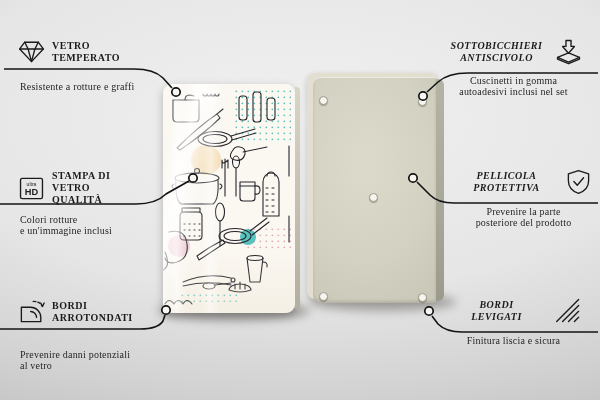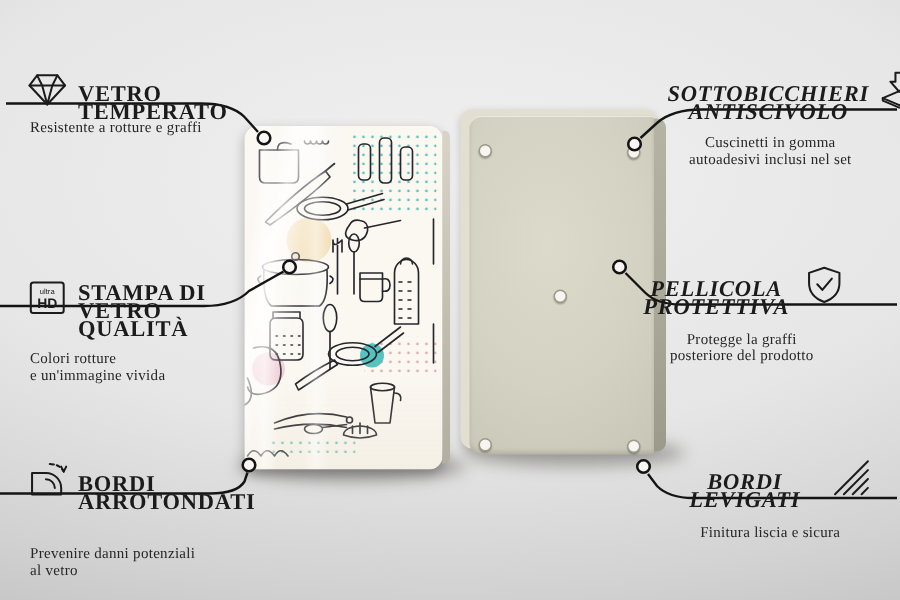--- a/index.html
+++ b/index.html
@@ -35,33 +35,33 @@
       linear-gradient(103deg, rgba(255,255,255,0) 10%, rgba(255,255,255,.78) 20%, rgba(255,255,255,.12) 33%, rgba(255,255,255,0) 40%),
       linear-gradient(90deg, rgba(255,255,255,0) 5%, rgba(255,255,255,.5) 10%, rgba(255,255,255,0) 17%, rgba(255,255,255,0) 29%, rgba(255,255,255,.42) 36%, rgba(255,255,255,0) 43%),
       linear-gradient(0deg, rgba(230,220,198,.30) 0%, rgba(230,220,198,0) 28%);}
   
   #lines{position:absolute; left:0; top:0; z-index:30; pointer-events:none;}
   
   .callout{position:absolute; z-index:40;}
   .head{display:flex; align-items:center;}
   .head .ic{flex:0 0 auto; width:27px; height:29px;text-decoration:underline;}
   .head .ic svg{display:block; width:27px; height:29px;}
-  .ttl{font-weight:700; font-size:15px; line-height:12px; letter-spacing:.5px;margin-top:20px; }
+  .ttl{font-weight:700; font-size:10px; line-height:12px; letter-spacing:.5px; }
   .left .ttl{margin-left:7px; text-align:left;}
   .right .ttl{margin-right:7px; text-align:center; flex:1;font-style:italic;}
   .sub{font-size:10px; line-height:10.5px; letter-spacing:.2px; color:#262626;}
   .left .sub{text-align:left; margin-left:2px;}
   .right .sub{text-align:center;}
   .tl{left:18px; top:37px; width:132px;}
   .ml{left:18px; top:170px; width:132px;}
   .bl{left:18px; top:297px; width:132px;}
   .tr{left:445px; top:37px; width:137px;}
-  .mr{left:426px; top:167px; width:137px;}
+  .mr{left:455px; top:167px; width:137px;}
   .br{left:445px; top:296px; width:137px;}
-  .tl .sub{margin-top:0;font-family:Liberation Serif, serif;} .ml .sub{margin-top:9px;} .bl .sub{margin-top:24px;}
+  .tl .sub{margin-top:16px;font-family:Liberation Serif, serif;} .ml .sub{margin-top:9px;} .bl .sub{margin-top:24px;}
   .tr .sub{margin-top:10px;} .mr .sub{margin-top:11px;} .br .sub{margin-top:11px;}
   .ic path, .ic rect, .ic circle, .ic line{stroke:#1b1b1b; fill:none; stroke-width:1.6; stroke-linecap:round; stroke-linejoin:round;}
   .ic text{fill:#1b1b1b; stroke:none; font-family:"Liberation Sans","DejaVu Sans",sans-serif;}
 </style>
 </head>
 <body>
 
 <div id="stage">
 
   <div class="floor-shadow" style="left:158px; top:301px; width:152px; height:20px;"></div>
@@ -202,21 +202,21 @@
           <text x="16" y="23" text-anchor="middle" font-size="11" font-weight="bold">HD</text>
         </svg>
       </span>
       <div class="ttl">
         <div>STAMPA DI VETRO</div>
         <div>QUALITÀ</div>
       </div>
     </div>
     <div class="sub">
       <div>Colori rotture</div>
-      <div>e un'immagine vivida</div>
+      <div>e un'immagine inclusi</div>
     </div>
   </div>
 
   <div class="callout left bl">
     <div class="head">
       <span class="ic">
         <svg viewBox="0 0 32 30">
           <path d="M4,27 V10 H15 A12,12 0 0 1 27,22 V27 Z"></path>
           <path d="M15,15 A7,7 0 0 1 22,22"></path>
           <path d="M18,3 Q26,3 29,9" stroke-dasharray="3 2.4"></path>
@@ -261,21 +261,21 @@
         <div>PROTETTIVA</div>
       </div>
       <span class="ic">
         <svg viewBox="0 0 32 30">
           <path d="M16,2 L28,6 V14 C28,21.5 23,26.5 16,29 C9,26.5 4,21.5 4,14 V6 Z"></path>
           <path d="M10.5,15 L14.5,19.5 L22,10.5"></path>
         </svg>
       </span>
     </div>
     <div class="sub">
-      <div>Protegge la graffi</div>
+      <div>Prevenire la parte</div>
       <div>posteriore del prodotto</div>
     </div>
   </div>
 
   <div class="callout right br">
     <div class="head">
       <div class="ttl">
         <div>BORDI</div>
         <div>LEVIGATI</div>
       </div>

